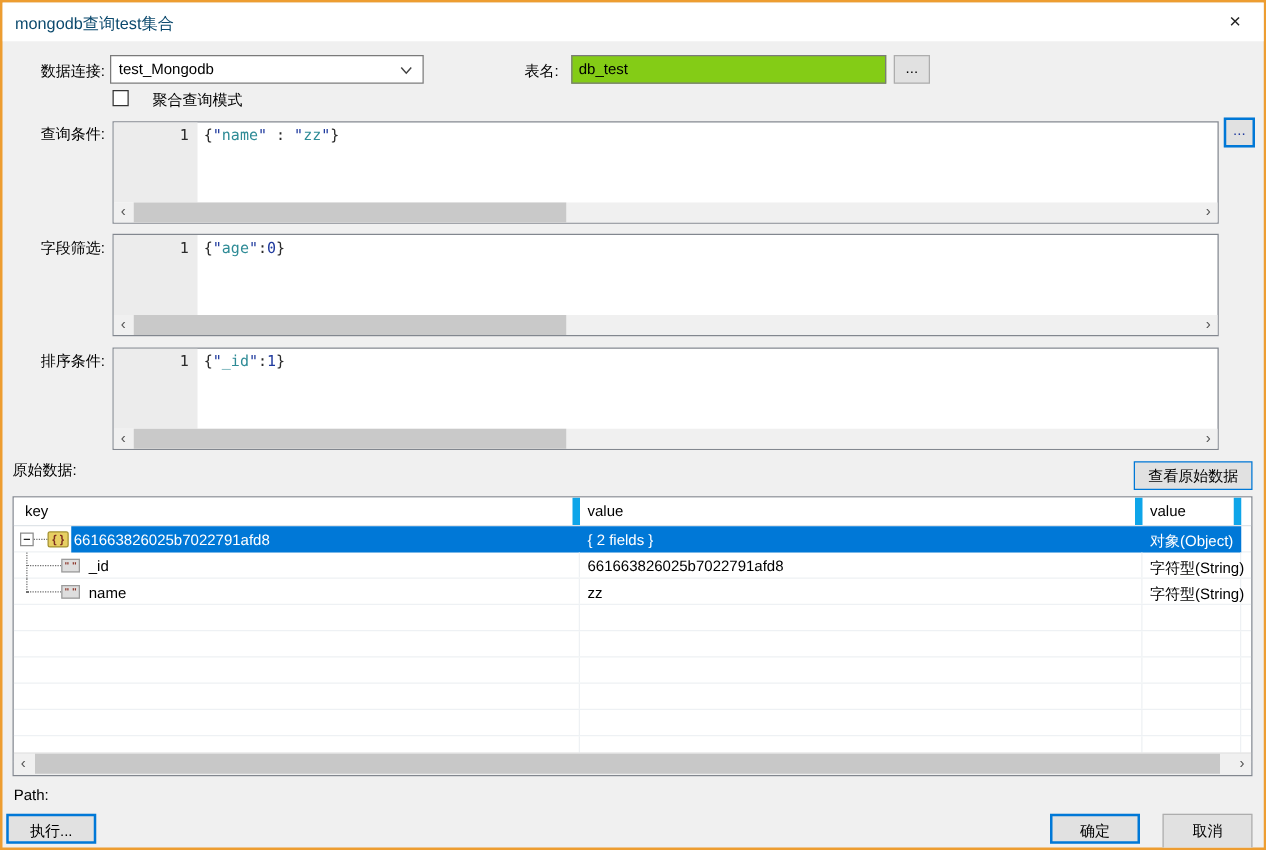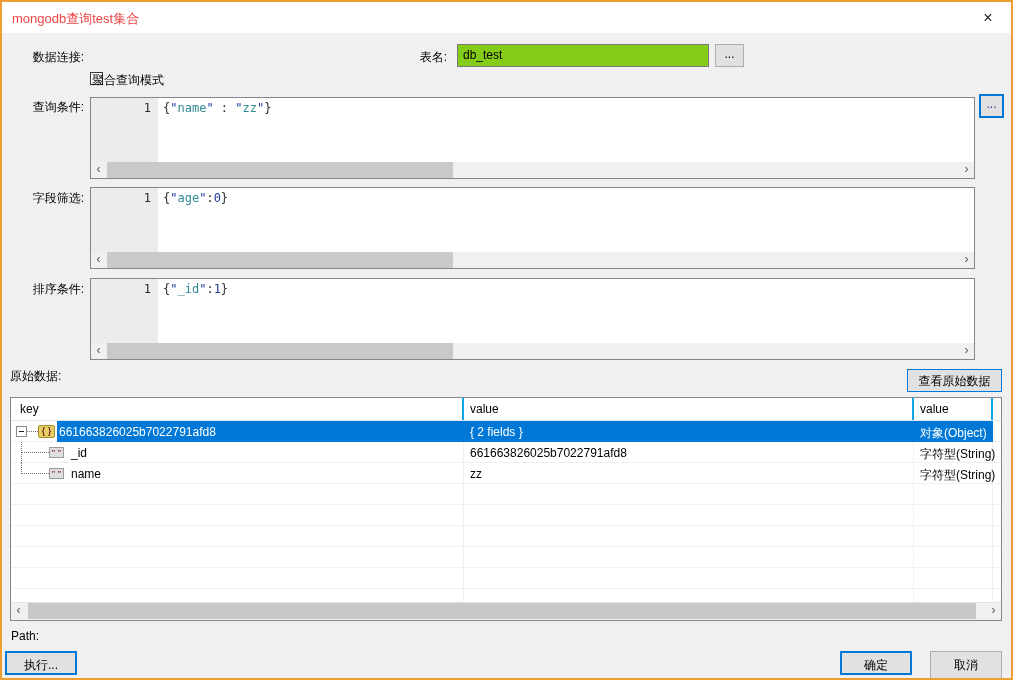--- a/index.html
+++ b/index.html
@@ -1,20 +1,20 @@
 <!DOCTYPE html>
 <html><head>
 <meta charset="utf-8">
 <style>
   html,body{margin:0;padding:0;}
   body{font-family:"Liberation Sans","DejaVu Sans",sans-serif;}
   .window{position:relative;width:1013px;height:680px;box-sizing:border-box;
           border:2px solid #ed9d31;background:#f0f0f0;overflow:hidden;}
   .titlebar{position:absolute;left:0;top:0;right:0;height:31px;background:#ffffff;}
-  .title{position:absolute;left:10px;top:8px;font-size:13px;color:#ef4444;}
+  .title{position:absolute;left:10px;top:8px;font-size:13px;color:#0c4a6e;}
   .close-btn{position:absolute;right:8px;top:3px;width:30px;height:25px;text-align:center;
              font-size:16px;line-height:25px;color:#222;cursor:default;}
   .lbl{position:absolute;font-size:12px;color:#000;white-space:nowrap;}
   .r{text-align:right;}
   .combo{position:absolute;left:86px;top:42px;width:251px;height:23px;background:#fff;
          border:1px solid #7a7a7a;box-sizing:border-box;font-size:12px;}
   .combo .val{position:absolute;left:6px;top:3px;}
   .combo svg{position:absolute;right:8px;top:8px;}
   .textfield{position:absolute;background:#84cc16;border:1px solid #7a7a7a;box-sizing:border-box;
              font-size:12px;}
@@ -34,21 +34,21 @@
   .tk-p{color:#2b2b2b;} .tk-q{color:#1f3a9e;} .tk-s{color:#2e8b96;} .tk-n{color:#1f3a9e;}
   .hscroll{position:absolute;left:0;right:0;bottom:0;height:16px;background:#f0f0f0;}
   .sb-arrow{position:absolute;top:0;width:15px;height:16px;color:#555;font-size:12px;
             line-height:15px;text-align:center;}
   .sb-arrow.left{left:0;} .sb-arrow.right{right:0;}
   .sb-thumb{position:absolute;top:0;height:16px;background:#c9c9c9;}
   
   .table{position:absolute;left:8px;top:395px;width:992px;height:224px;background:#fff;
          border:1px solid #82878f;box-sizing:border-box;overflow:hidden;}
   .thead{display:flex;height:22px;background:#fff;font-size:12px;border-bottom:1px solid #dfe4e8;}
-  .thead .hc{box-sizing:border-box;padding:4px 0 0 6px;border-right:2px solid #0ea5e9;height:22px;}
+  .thead .hc{box-sizing:border-box;padding:4px 0 0 6px;border-right:6px solid #0ea5e9;height:22px;}
   .hc.k{width:453px;padding-left:9px;} .hc.v{width:450px;} .hc.t{width:79px;}
   .trow{position:relative;height:21px;display:flex;width:990px;font-size:12px;
         border-bottom:1px solid #eef1f4;box-sizing:border-box;}
   .cell{position:relative;height:100%;box-sizing:border-box;border-right:1px solid #eef1f4;}
   .cell.key{width:453px;} .cell.val{width:450px;padding:4px 0 0 6px;white-space:nowrap;overflow:hidden;}
   .cell.typ{width:79px;padding:4px 0 0 6px;white-space:nowrap;}
   .sel-ov{position:absolute;left:46px;top:0;width:936px;height:21px;background:#0078d7;}
   .trow.selected .cell{border-right-color:transparent;color:#fff;}
   .trow.selected .klabel{color:#fff;}
   .expand-box{position:absolute;left:5px;top:5px;width:11px;height:11px;border:1px solid #8c8c8c;
@@ -74,28 +74,34 @@
 </head>
 <body>
 
 <div class="window">
   <div class="titlebar">
     <span class="title">mongodb查询test集合</span>
     <span class="close-btn"><span>×</span></span>
   </div>
 
   <div class="lbl r" style="left:8px;top:47px;width:74px;">数据连接:</div>
+  <div class="combo">
+    <span class="val">test_Mongodb</span>
+    <svg width="10" height="7" viewBox="0 0 10 7">
+        <polyline points="1,1 5,5.5 9,1" fill="none" stroke="#444" stroke-width="1.2"></polyline>
+      </svg>
+  </div>
   <div class="lbl r" style="left:395px;top:47px;width:50px;">表名:</div>
   <div class="textfield" style="left:455px;top:42px;width:252px;height:23px;">
     <span class="val">db_test</span>
   </div>
   <div class="btn" style="left:713px;top:42px;width:29px;height:23px;padding-top:2px;">...</div>
 
   <div class="checkbox"></div>
-  <div class="lbl" style="left:90px;top:70px;">聚合查询模式</div>
+  <div class="lbl" style="left:120px;top:70px;">聚合查询模式</div>
 
   <div class="lbl r" style="left:8px;top:97px;width:74px;">查询条件:</div>
   <div class="editor" style="top:95px;">
     <div class="gutter">
         <span class="lineno">1</span>
       </div>
     <div class="codeline"><span class="tk-p">{</span><span class="tk-q">"</span><span class="tk-s">name</span><span class="tk-q">"</span><span class="tk-p"> : </span><span class="tk-q">"</span><span class="tk-s">zz</span><span class="tk-q">"</span><span class="tk-p">}</span></div>
     <div class="hscroll">
       <span class="sb-arrow left">‹</span>
       <div class="sb-thumb" style="left:16px;width:346px;"></div>

